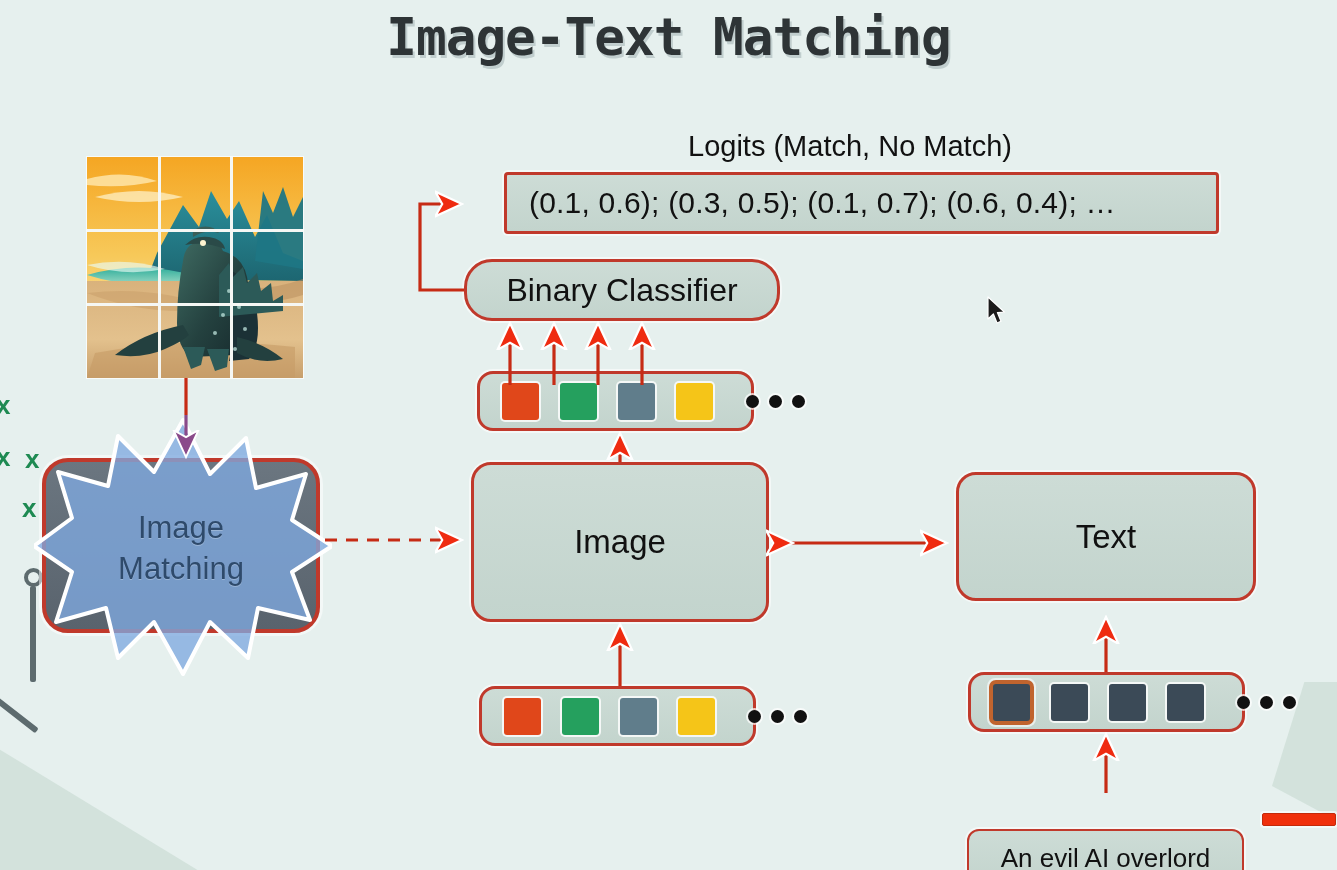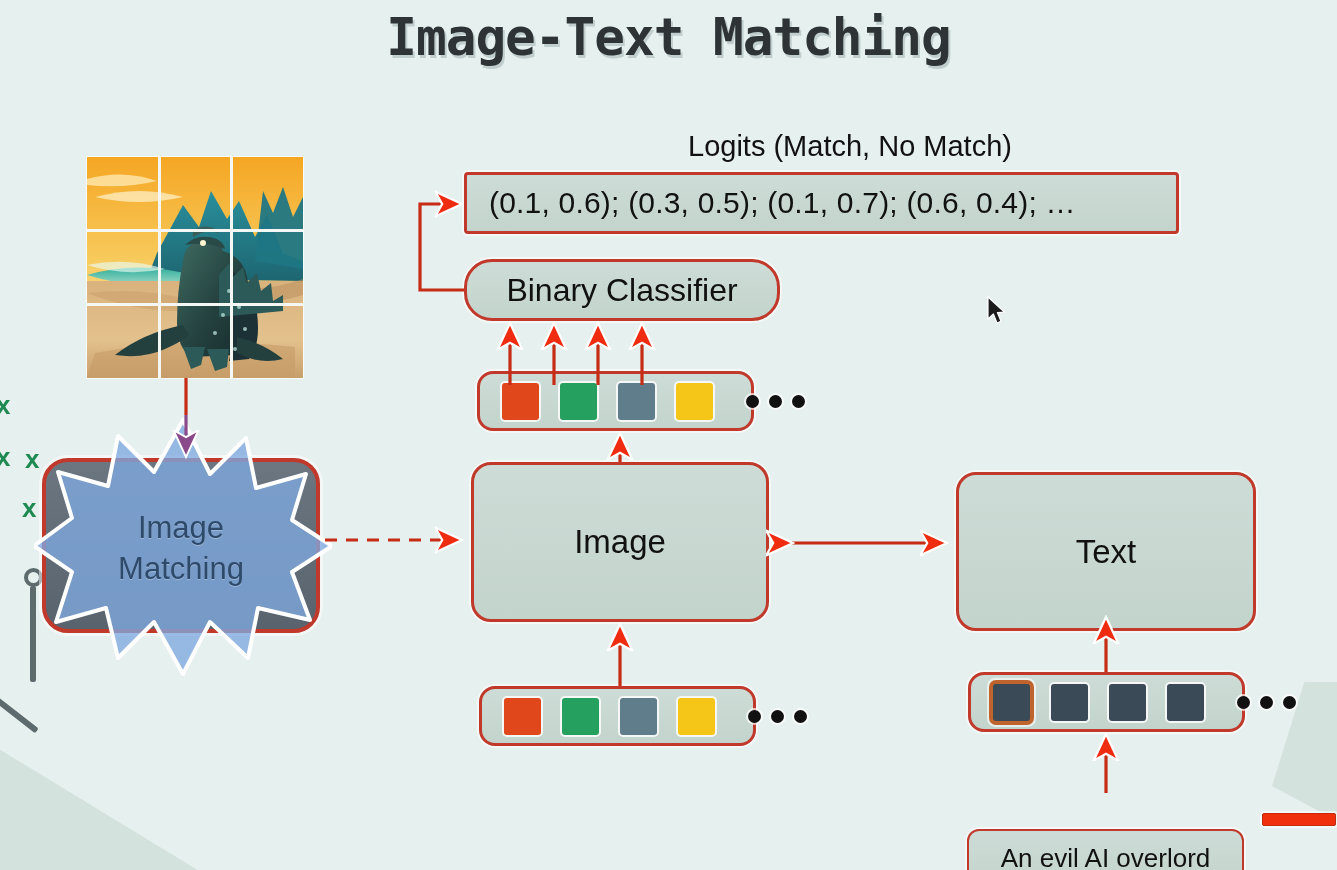--- a/index.html
+++ b/index.html
@@ -46,21 +46,21 @@
 
   
   .box{
     position:absolute;box-sizing:border-box;
     background:linear-gradient(180deg,#cddcd6 0%,#c3d4cd 100%);
     border:3px solid #c0392b;border-radius:14px;
     box-shadow:0 0 0 2px rgba(255,255,255,.55);
     display:flex;align-items:center;justify-content:center;
     color:#111;
   }
-  .box.logits{border-radius:4px;justify-content:flex-start;}
+  .box.logits{border-radius:4px;justify-content:flex-start;margin-left:40px;}
   .logits-text{padding-left:22px;font-size:30px;white-space:nowrap;letter-spacing:.2px;}
   .caption{
     position:absolute;font-size:29px;color:#111;white-space:nowrap;text-align:center;
   }
   .box.classifier{font-size:32px;border-radius:28px;}
   .box.big{font-size:33px;border-radius:20px;border-width:3px;}
   .box.prompt{font-size:26px;border-radius:12px;border-width:2px;}
   .box.tokens{border-radius:16px;border-width:3px;justify-content:flex-start;}
 
   .tok-row{display:flex;align-items:center;gap:21px;padding-left:22px;}
@@ -141,21 +141,21 @@
           <span class="dot"></span>
           <span class="dot"></span>
       </div>
     </div>
   </div>
 
   <div class="box big" style="left:471px;top:462px;width:298px;height:160px;">
     <span>Image</span>
   </div>
 
-  <div class="box big" style="left:956px;top:472px;width:300px;height:159px;">
+  <div class="box big" style="left:956px;top:472px;width:300px;height:129px;">
     <span>Text</span>
   </div>
 
   <div class="box tokens" style="left:479px;top:686px;width:277px;height:60px;">
     <div class="tok-row">
       <div class="tok" style="background:#e0471a;"></div>
       <div class="tok" style="background:#25a05e;"></div>
       <div class="tok" style="background:#607d8b;"></div>
       <div class="tok" style="background:#f5c518;"></div>
       <div class="dots">

